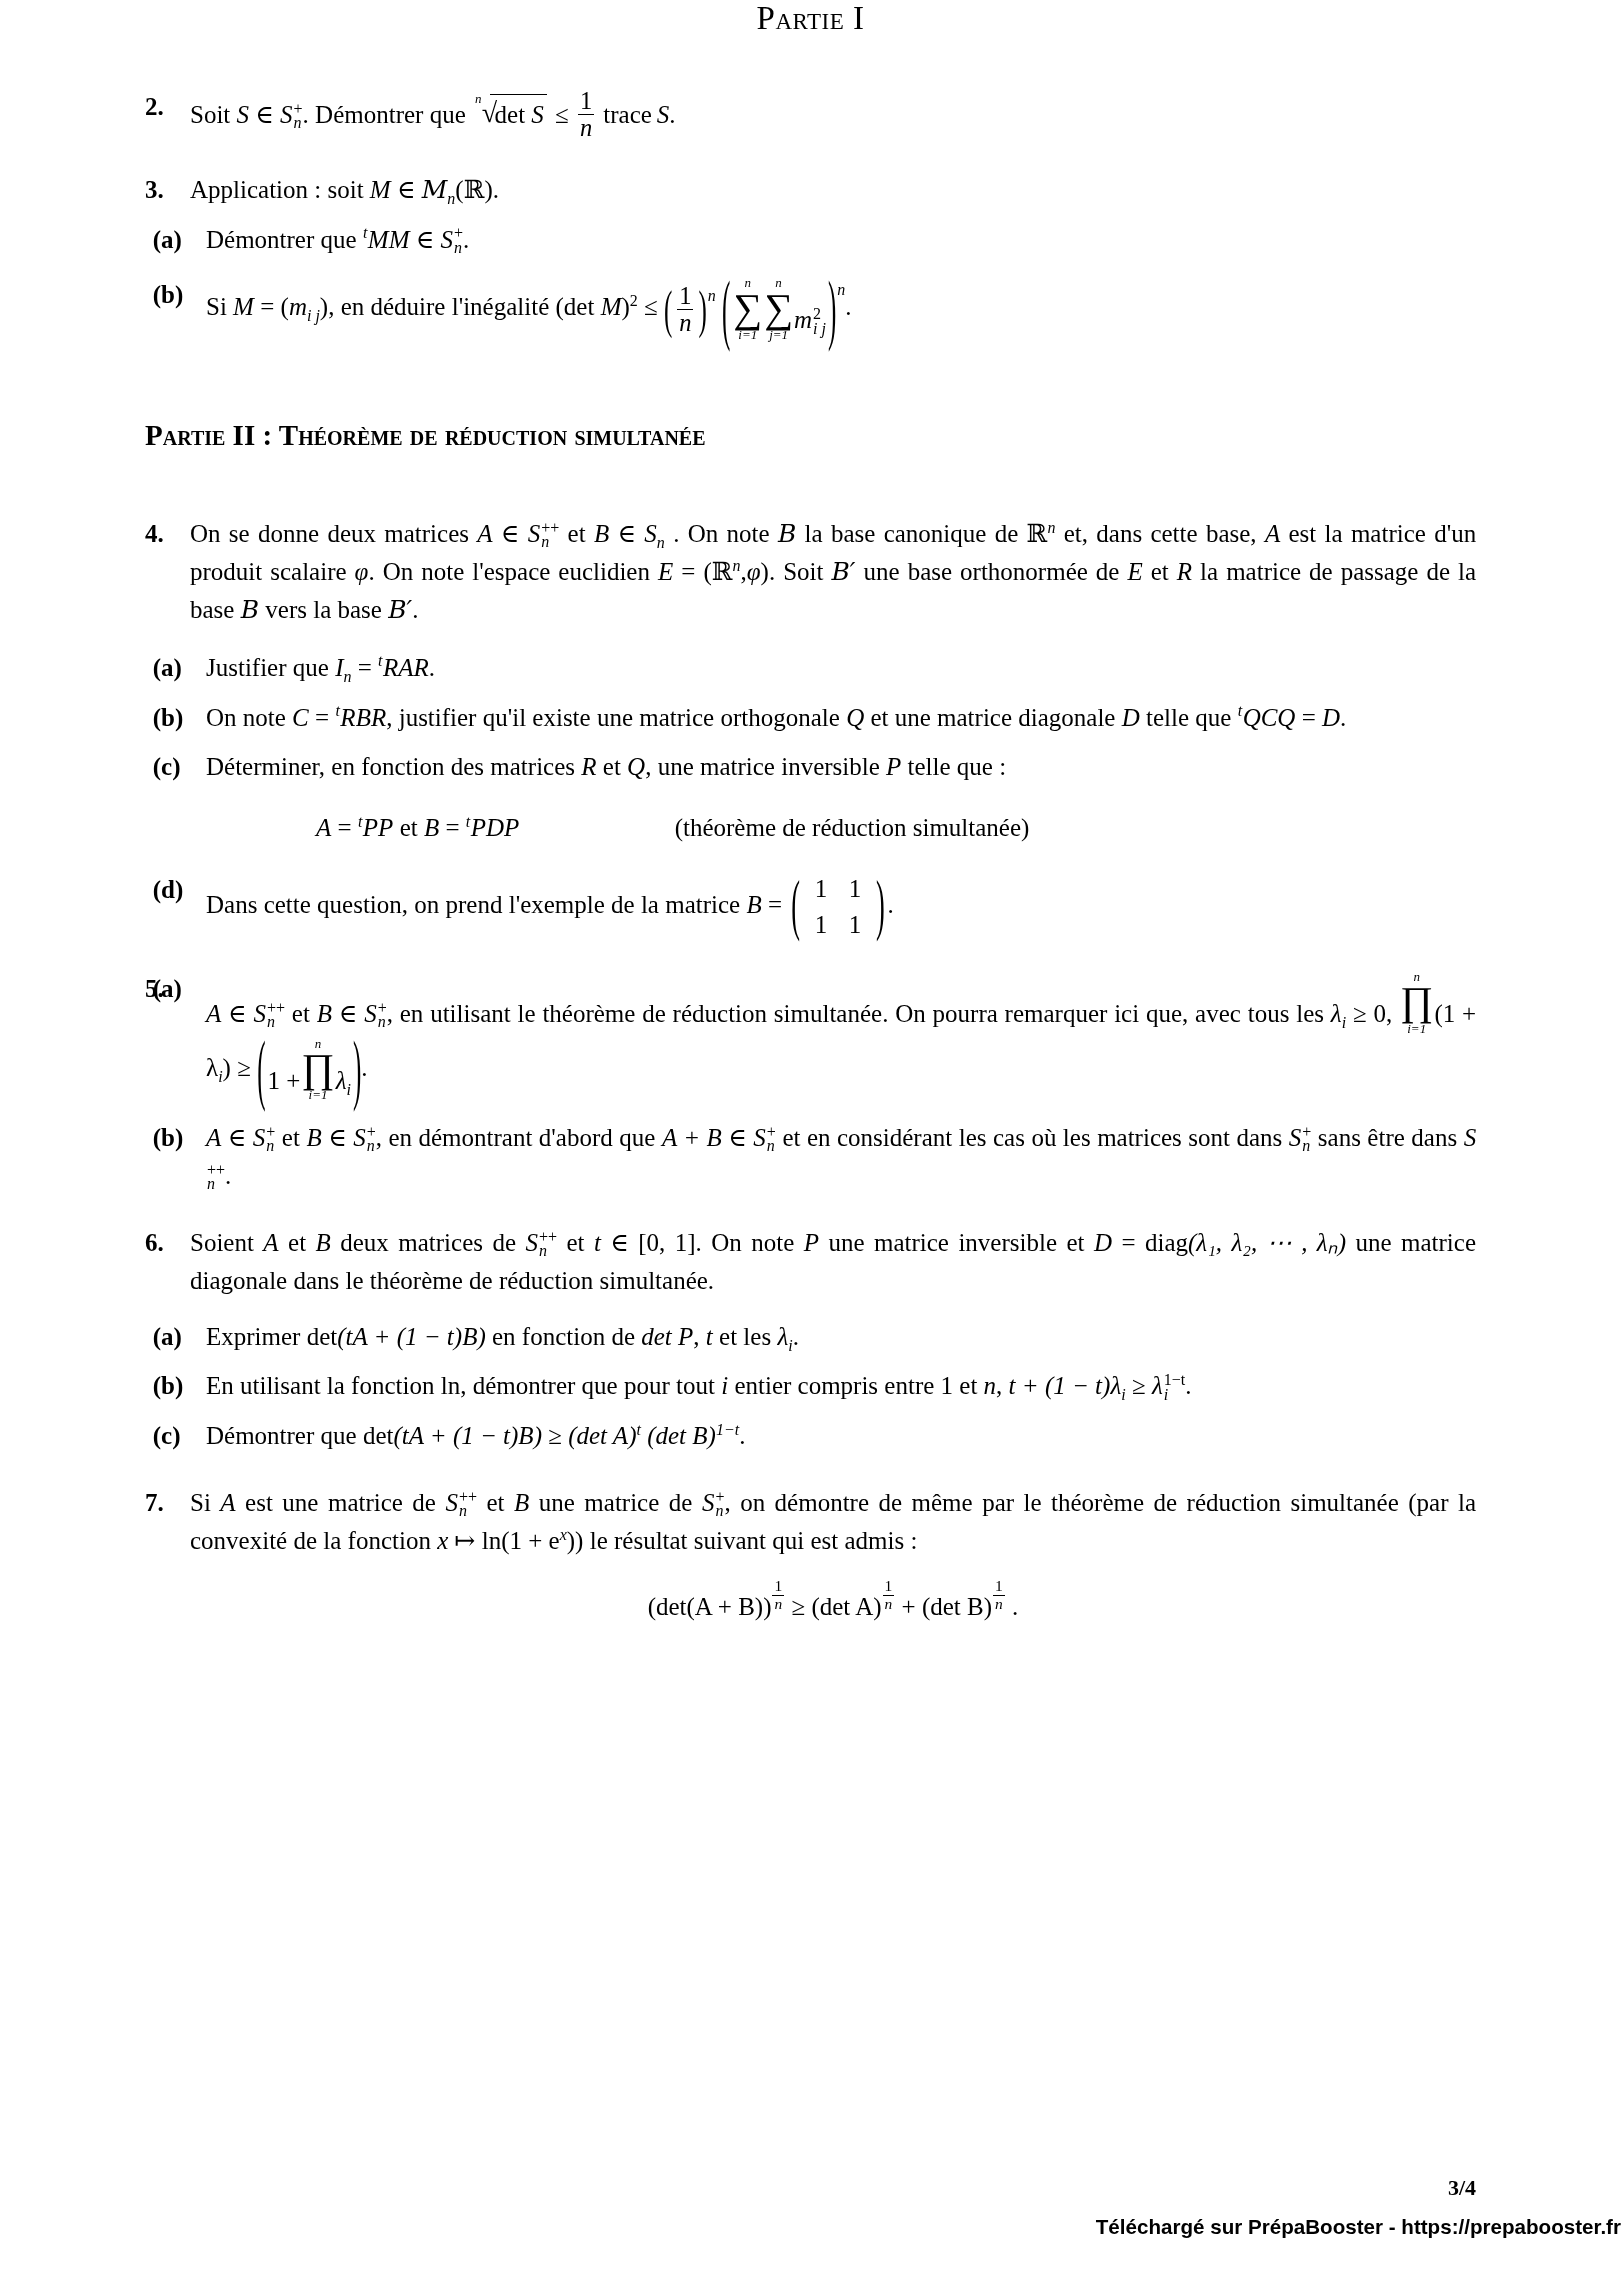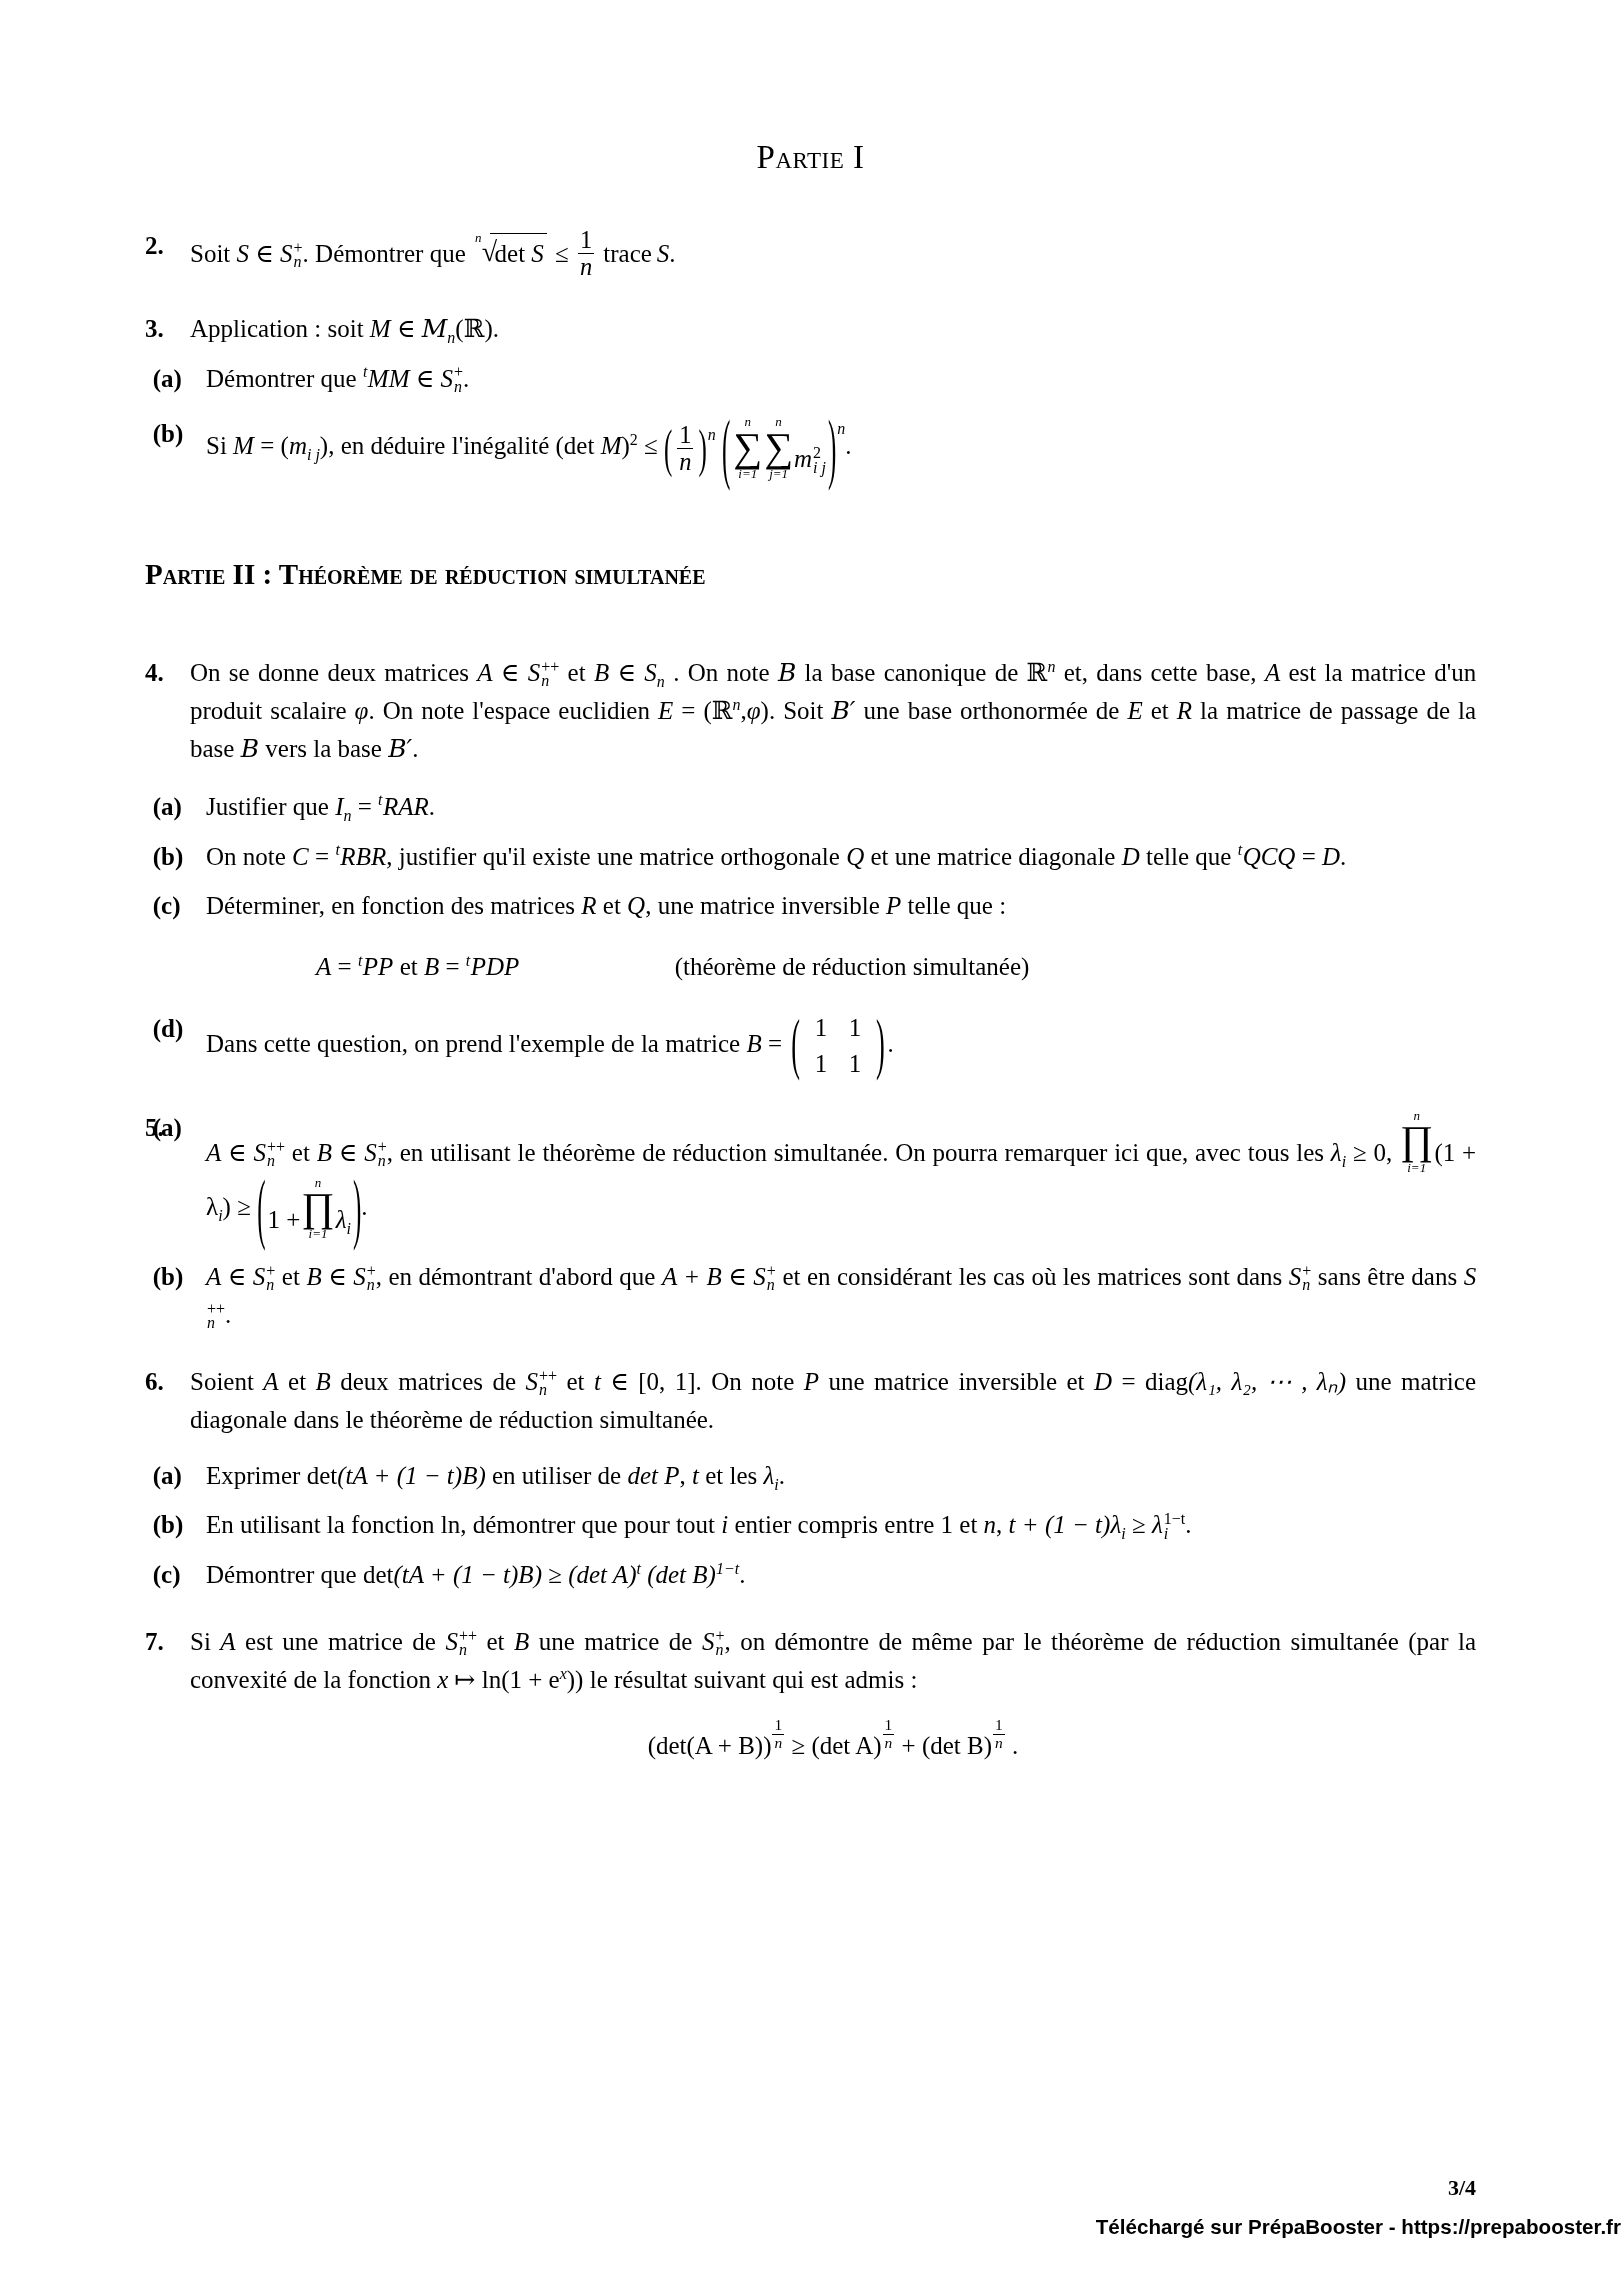--- a/index.html
+++ b/index.html
@@ -22,21 +22,20 @@
     box-sizing: border-box;
     padding: 0 145px;
   }
 
   
   .part-title {
     text-align: center;
     font-size: 33px;
     letter-spacing: 0.5px;
     margin: 0;
-    padding-top: 139px;
     font-variant: small-caps;
     font-weight: normal;
   }
   .part-title-2 {
     font-size: 29px;
     font-weight: bold;
     margin: 0;
     padding-top: 76px;
   }
   .sc { font-variant: small-caps; }
@@ -497,21 +496,21 @@
         <span>une matrice diagonale dans le théorème de réduction simultanée.</span>
       </span>
     </span>
   </div>
 
   <div class="sub" style="margin-top:17.6px;">
     <span class="lbl">(a)</span>
     <span>
       <span>Exprimer</span>
       <span class="mr">det</span><span class="mi">(tA + (1 − t)B)</span>
-      <span>en utiliser de</span>
+      <span>en fonction de</span>
       <span class="mi">det P</span><span>,</span>
       <span class="mi">t</span>
       <span>et les</span>
       <span class="mi">λ</span><sub class="sb mi">i</sub><span>.</span>
     </span>
   </div>
 
   <div class="sub">
     <span class="lbl">(b)</span>
     <span>

